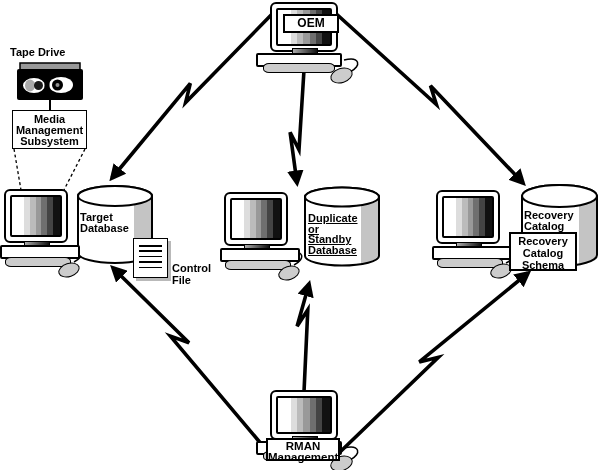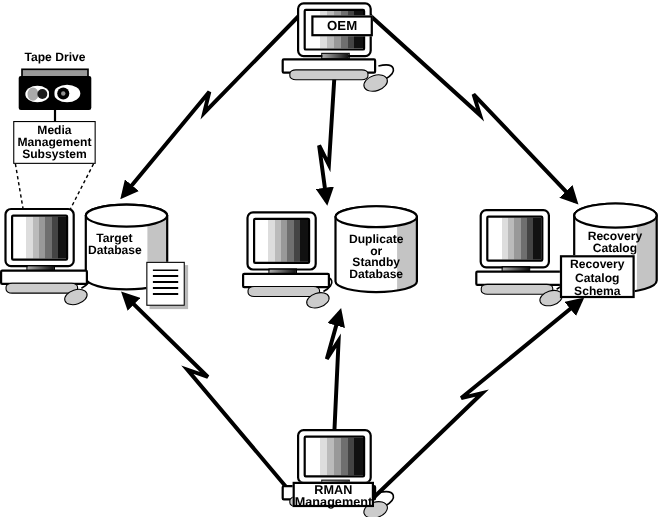--- a/index.html
+++ b/index.html
@@ -26,21 +26,21 @@
   .side .tray{left:0;top:56px;width:76px;height:10px;}
   .side .kbd{left:5px;top:68px;width:64px;height:8px;}
   .side .mouse{left:58px;top:74px;width:20px;height:12px;}
   .desk .monitor{left:16px;top:0;width:64px;height:46px;}
   .desk .stand{left:38px;top:46px;width:24px;height:4px;}
   .desk .tray{left:2px;top:51px;width:82px;height:10px;}
   .desk .kbd{left:9px;top:61px;width:70px;height:8px;}
   .desk .mouse{left:76px;top:66px;width:21px;height:13px;}
 
   
-  .nodetext{position:absolute;font-weight:bold;font-size:11px;line-height:11px;text-align:center;}
+  .nodetext{position:absolute;font-weight:bold;font-size:11px;line-height:11px;}
   .labelbox{position:absolute;background:#fff;border:2px solid #000;text-align:center;
             font-weight:bold;font-size:11px;line-height:11px;box-sizing:border-box;}
   .thinbox{border-width:1.5px;}
   .docshadow{box-shadow:3px 3px 0 #b9b9b9;}
   .doclines{position:absolute;left:5px;right:5px;top:6px;bottom:7px;
      background:repeating-linear-gradient(180deg,#000 0 1.6px,transparent 1.6px 5.4px);}
 </style>
 </head>
 <body>
 
@@ -185,22 +185,26 @@
   <div class="labelbox toplayer" style="left:283px;top:14px;width:56px;height:19px;font-size:12px;line-height:15px;">OEM</div>
 
   <div class="nodetext toplayer" style="left:80px;top:212px;width:48px;">
     <div>Target</div>
     <div>Database</div>
   </div>
 
   <div class="toplayer docshadow" style="left:133px;top:238px;width:33px;height:38px;background:#fff;border:1.5px solid #000;">
     <div class="doclines"></div>
   </div>
-
-  <div class="nodetext toplayer" style="left:308px;top:213px;width:68px;line-height:10.5px;">
+  <div class="nodetext toplayer" style="left:172px;top:262px;width:60px;text-align:left;line-height:12px;">
+    <div>Control</div>
+    <div>File</div>
+  </div>
+
+  <div class="nodetext toplayer" style="left:308px;top:213px;width:68px;line-height:10.5px;text-decoration:underline;">
     <div>Duplicate</div>
     <div>or</div>
     <div>Standby</div>
     <div>Database</div>
   </div>
 
 
   <div class="nodetext toplayer" style="left:524px;top:210px;width:70px;">
     <div>Recovery</div>
     <div>Catalog</div>

